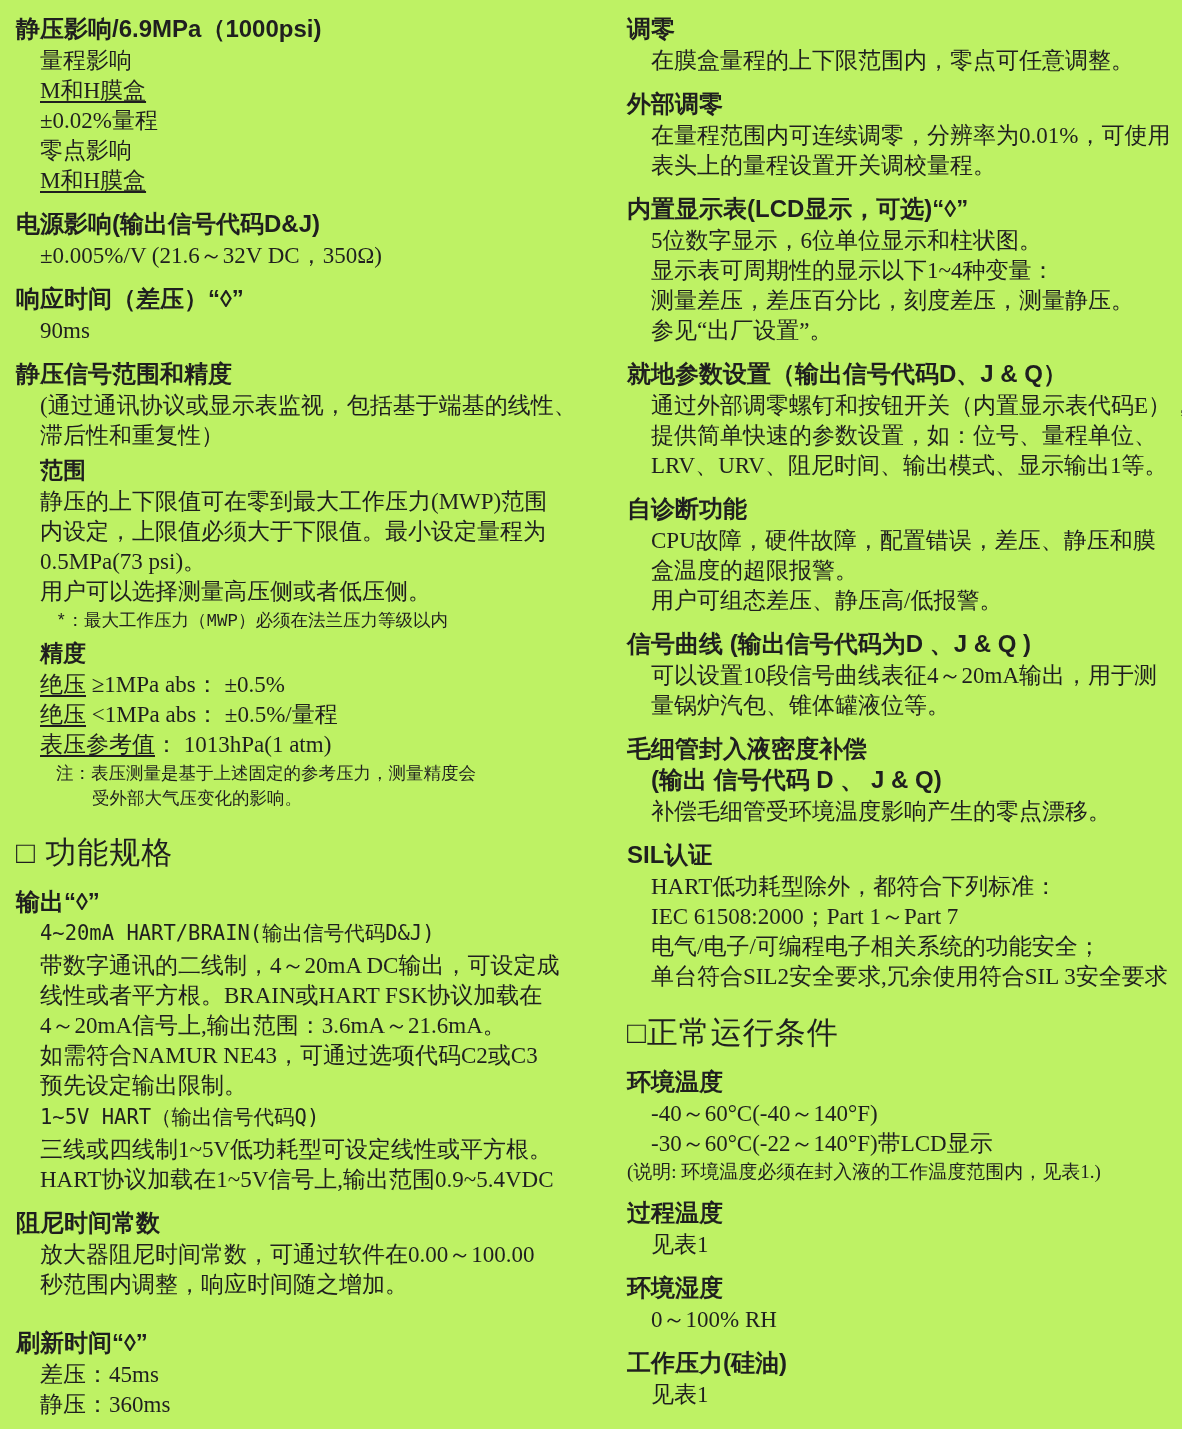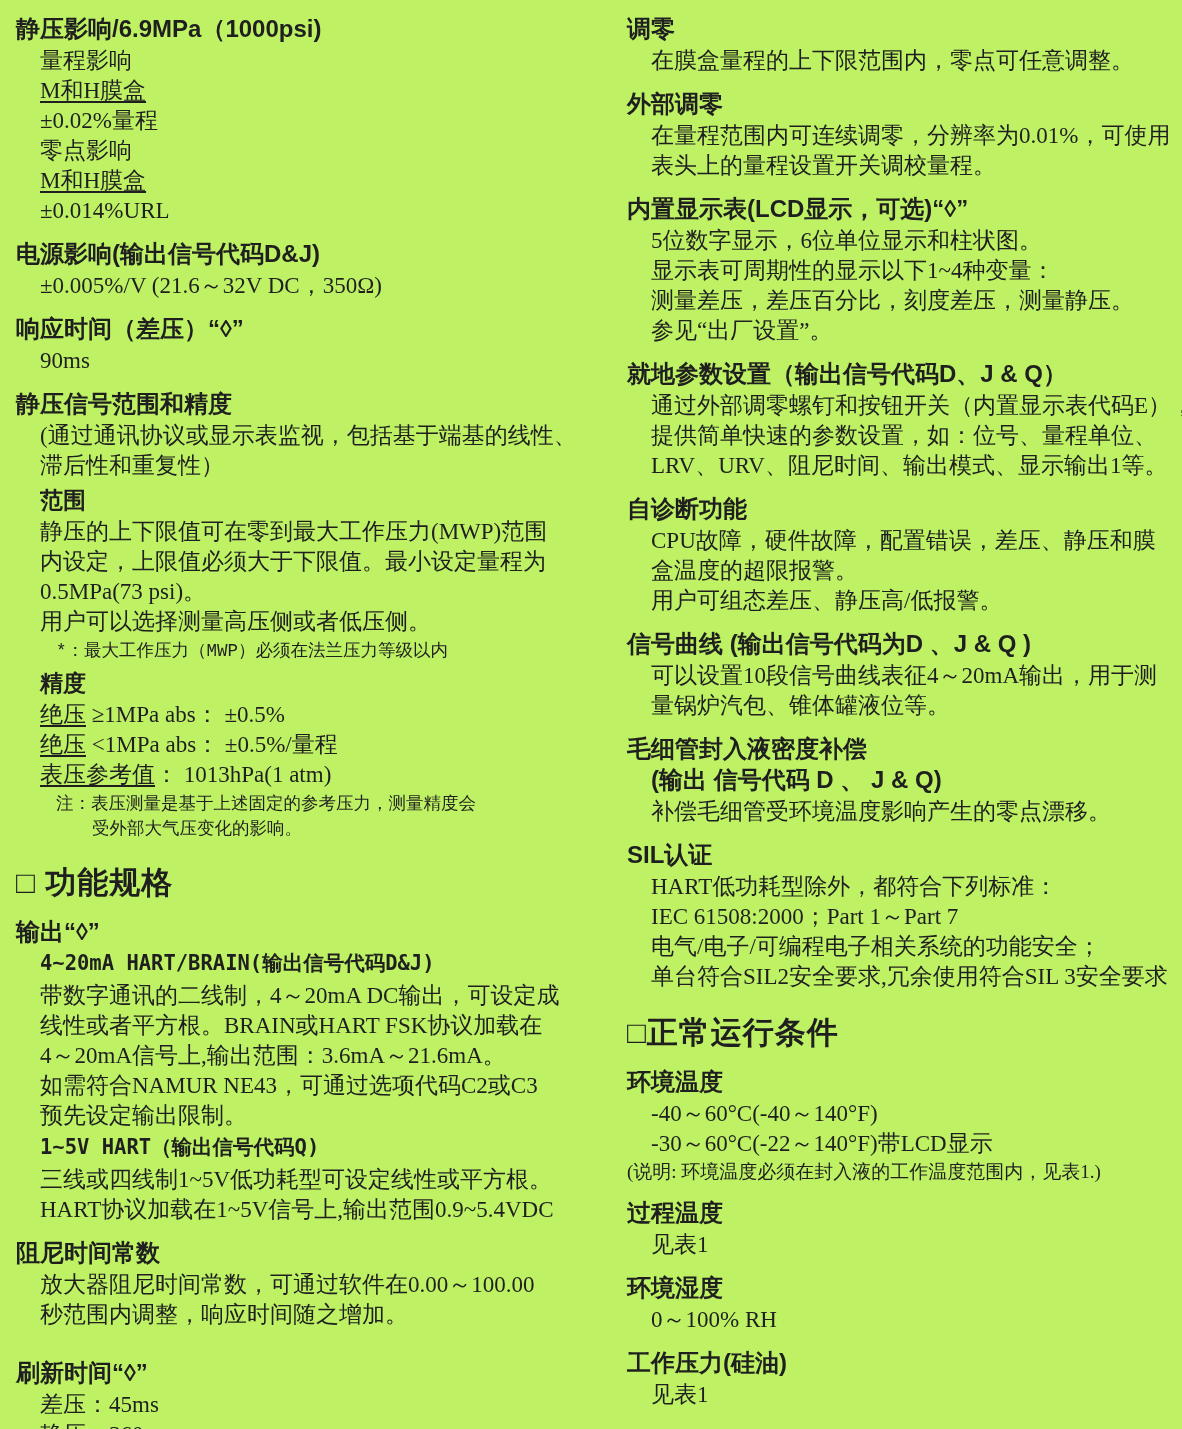--- a/index.html
+++ b/index.html
@@ -30,28 +30,28 @@
   
   .h3{margin-top:4px;}
   .h3 .line{
     font-family:"Liberation Sans","DejaVu Sans",sans-serif;
     font-weight:bold;font-size:23px;line-height:30px;padding-left:24px;
   }
   
   .h1{margin-top:20px;margin-bottom:5px;}
   .h1 .line{
     font-family:"Liberation Sans","DejaVu Sans",sans-serif;
-    font-weight:bold;font-size:31px;line-height:42px;
+    font-weight:normal;font-size:31px;line-height:42px;
     letter-spacing:1px;
   }
   
   .sub{margin-top:1px;}
   .sub .line{
     font-family:"DejaVu Sans Mono","Liberation Mono",monospace;
-    font-weight:bold;font-size:20.5px;line-height:31px;padding-left:24px;
+    font-weight:normal;font-size:20.5px;line-height:31px;padding-left:24px;
   }
   
   .note{margin-top:2px;}
   .note .line{
     font-family:Liberation Mono, monospace;
     font-size:17.5px;line-height:25px;padding-left:40px;
   }
   .note .line + .line{padding-left:76px;}
   
   .nf .line{
@@ -69,21 +69,20 @@
   <div class="col col-left">
       <div class="blk h2">
         <div class="line">静压影响/6.9MPa（1000psi)</div>
       </div>
       <div class="blk p">
         <div class="line">量程影响</div>
         <div class="line"><span class="u">M和H膜盒</span><span></span></div>
         <div class="line">±0.02%量程</div>
         <div class="line">零点影响</div>
         <div class="line"><span class="u">M和H膜盒</span><span></span></div>
-        <div class="line">±0.014%URL</div>
       </div>
       <div class="blk h2">
         <div class="line">电源影响(输出信号代码D&amp;J)</div>
       </div>
       <div class="blk p">
         <div class="line">±0.005%/V (21.6～32V DC，350Ω)</div>
       </div>
       <div class="blk h2">
         <div class="line">响应时间（差压）“◊”</div>
       </div>

